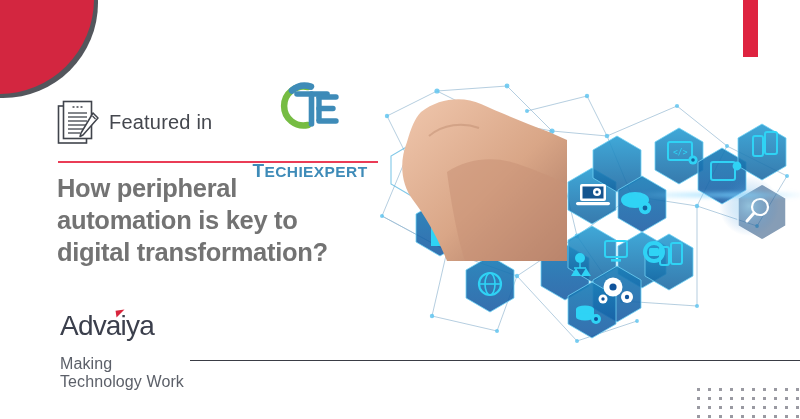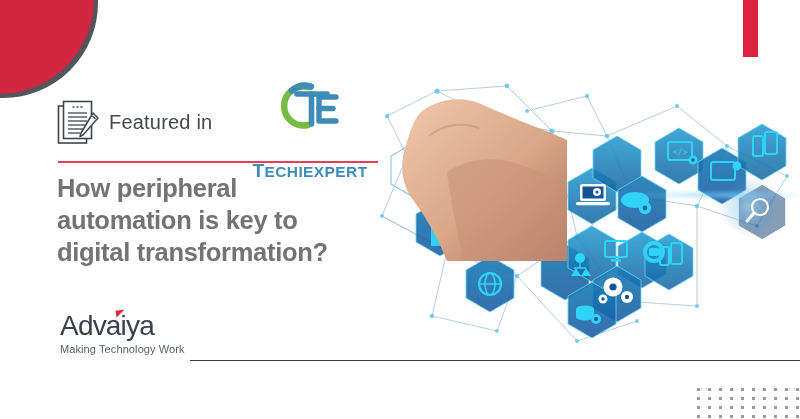--- a/index.html
+++ b/index.html
@@ -76,21 +76,21 @@
   .adv-word{
     font-size:28px; font-weight:400; color:#3b3f4c; letter-spacing:-.8px;
     line-height:28px; position:relative; display:inline-block;
   }
   .adv-tick{
     position:absolute; left:56px; top:-2px; width:0; height:0;
     border-left:9px solid #d8253c; border-bottom:7px solid transparent;
     transform:rotate(-8deg);
   }
   .adv-tag{
-    font-size:11px; color:#5c6069; letter-spacing:.1px; margin-top:3px;
+    font-size:16px; color:#5c6069; letter-spacing:.1px; margin-top:15px;
   }
 
   
   .bottom-rule{
     position:absolute; left:190px; top:360px; width:610px; height:1.4px;
     background:#3a3d45;
   }
 
   
   .hero{

